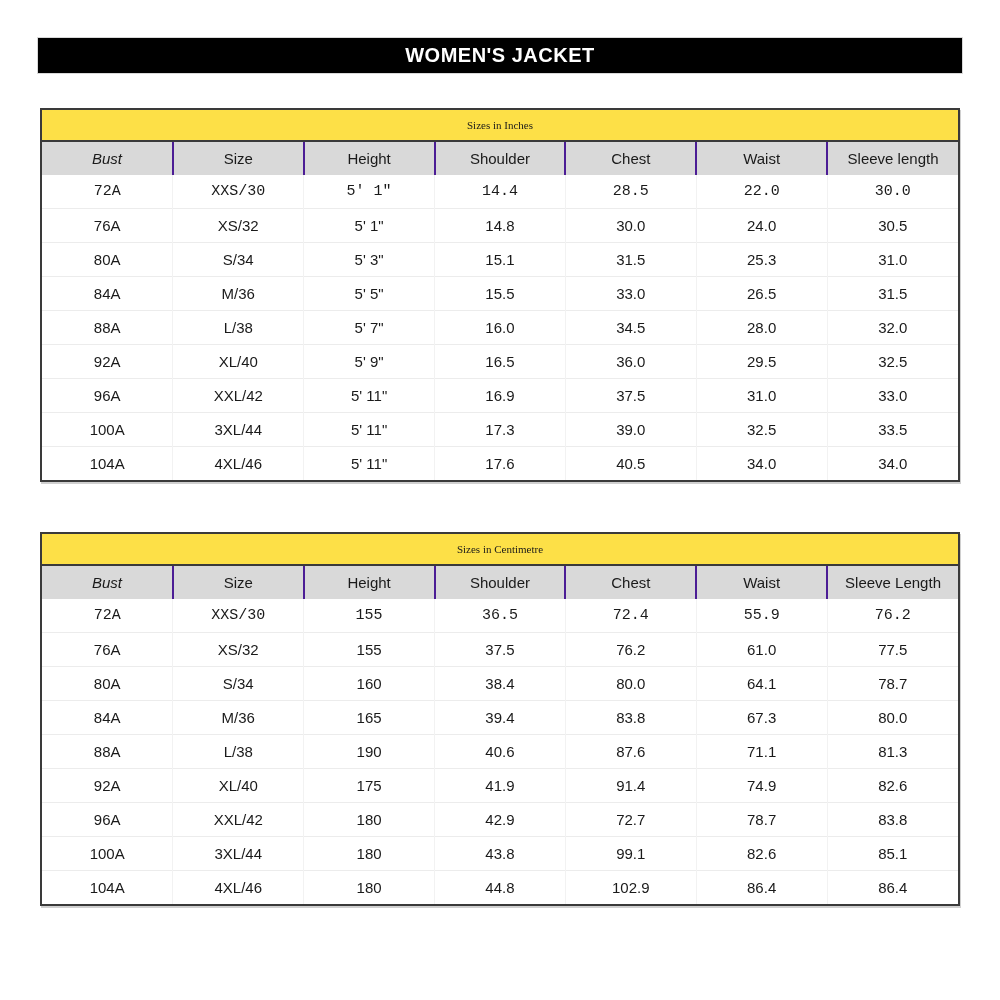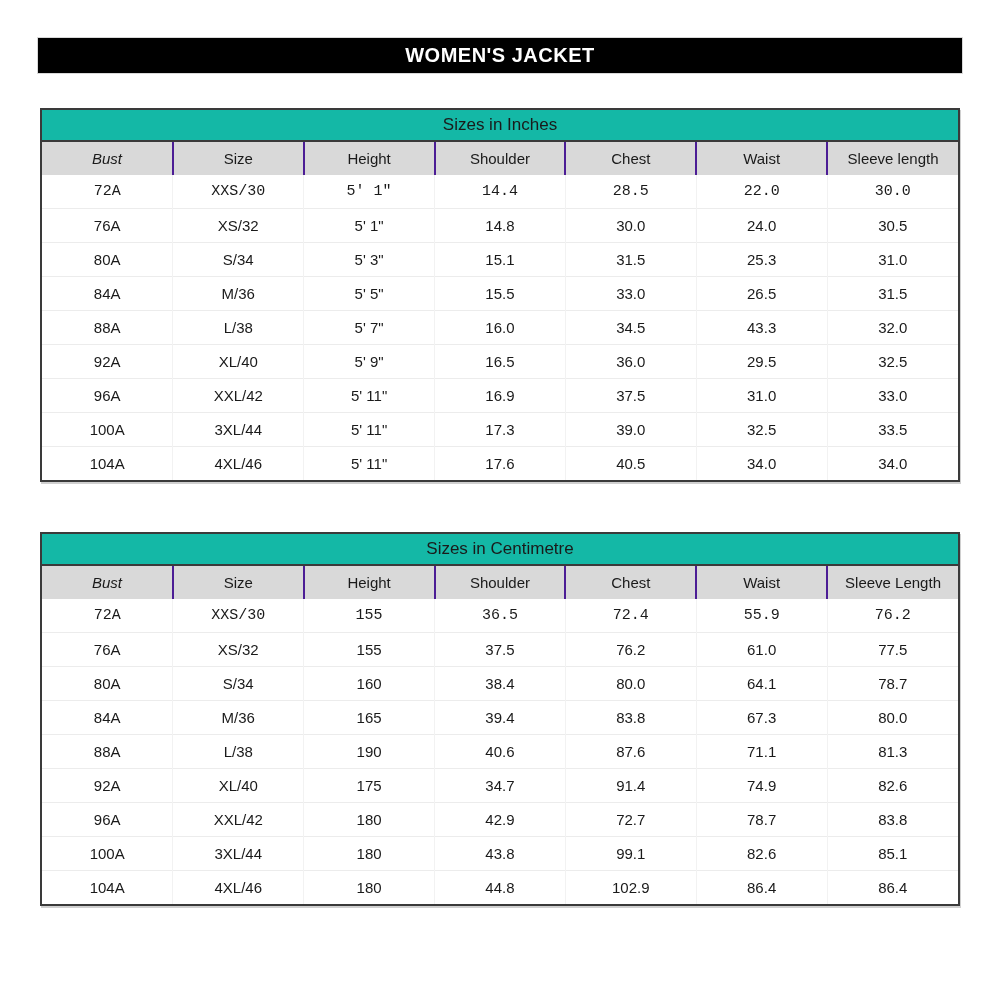--- a/index.html
+++ b/index.html
@@ -39,23 +39,24 @@
     border: 2px solid #3a3a3a;
     box-sizing: border-box;
     box-shadow: 1px 2px 0 rgba(150,150,150,0.45);
   }
   .size-table.inches { top: 108px; }
   .size-table.centimetre { top: 532px; }
   .table-title {
     height: 30px;
     line-height: 30px;
     text-align: center;
-    font-size: 17px;
+    font-size: 11px;
     border-bottom: 2px solid #3a3a3a;
-    background: #14b8a6;
+    background: #fde047;
+    font-family: Liberation Serif, serif;
   }
   table {
     width: 100%;
     border-collapse: collapse;
     table-layout: fixed;
   }
   thead th {
     background: #d9d9d9;
     height: 33px;
     font-size: 15px;
@@ -134,21 +135,21 @@
             <td>33.0</td>
             <td>26.5</td>
             <td>31.5</td>
           </tr>
           <tr>
             <td>88A</td>
             <td>L/38</td>
             <td>5' 7"</td>
             <td>16.0</td>
             <td>34.5</td>
-            <td>43.3</td>
+            <td>28.0</td>
             <td>32.0</td>
           </tr>
           <tr>
             <td>92A</td>
             <td>XL/40</td>
             <td>5' 9"</td>
             <td>16.5</td>
             <td>36.0</td>
             <td>29.5</td>
             <td>32.5</td>
@@ -241,21 +242,21 @@
             <td>190</td>
             <td>40.6</td>
             <td>87.6</td>
             <td>71.1</td>
             <td>81.3</td>
           </tr>
           <tr>
             <td>92A</td>
             <td>XL/40</td>
             <td>175</td>
-            <td>34.7</td>
+            <td>41.9</td>
             <td>91.4</td>
             <td>74.9</td>
             <td>82.6</td>
           </tr>
           <tr>
             <td>96A</td>
             <td>XXL/42</td>
             <td>180</td>
             <td>42.9</td>
             <td>72.7</td>

